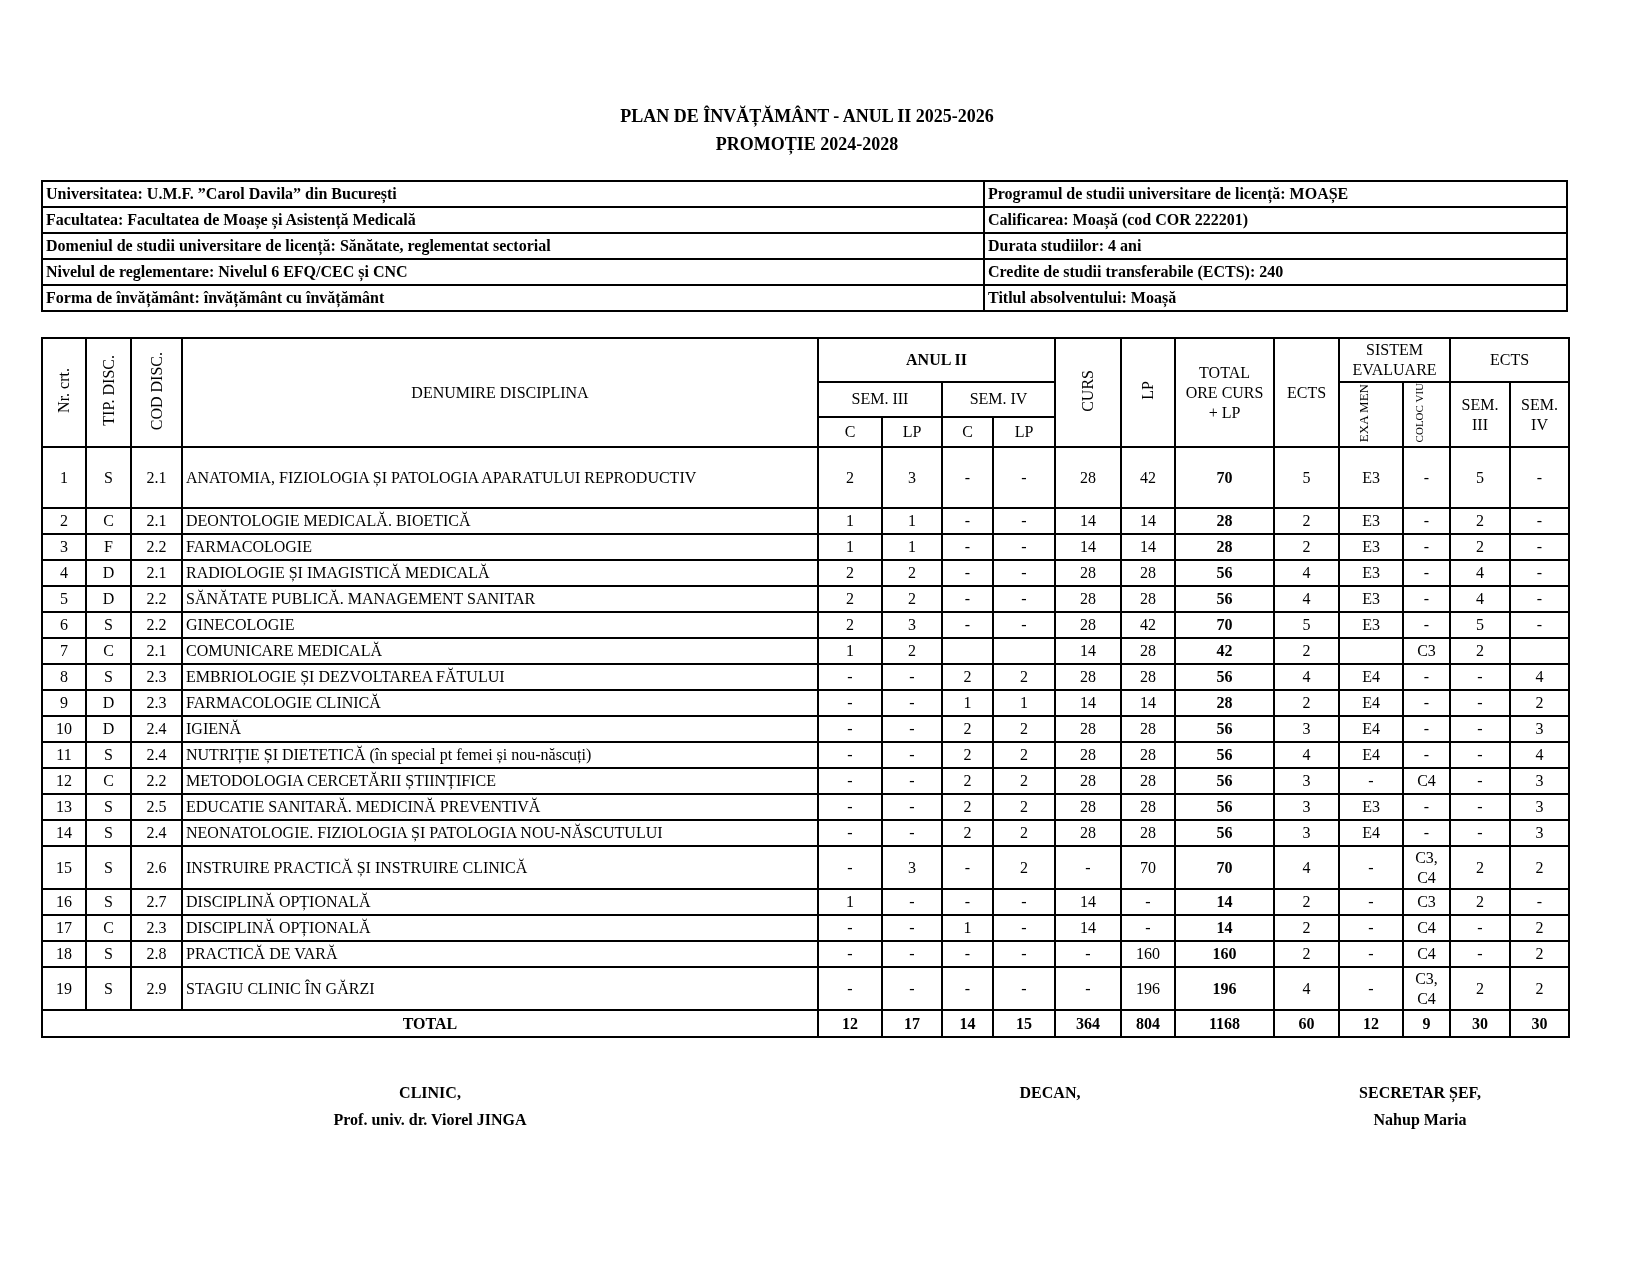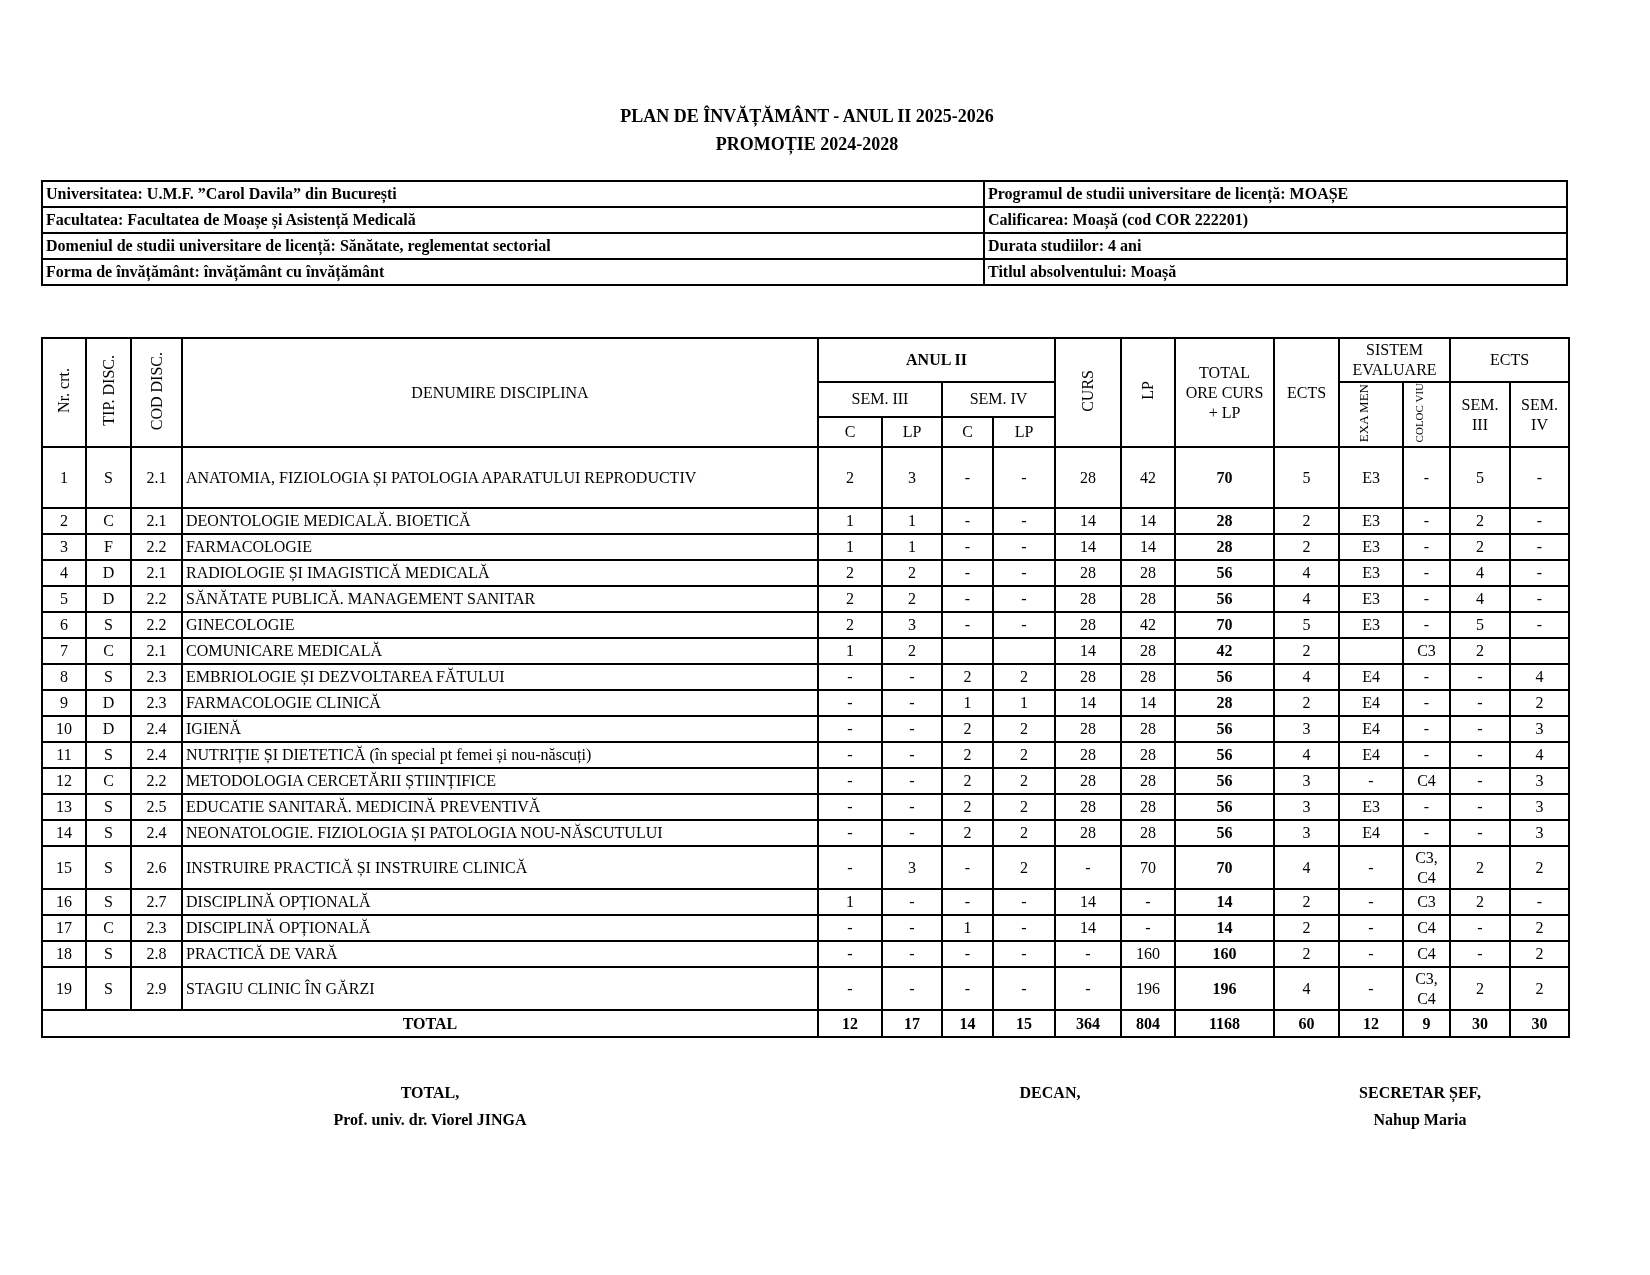--- a/index.html
+++ b/index.html
@@ -50,20 +50,24 @@
         <td>Universitatea: U.M.F. ”Carol Davila” din București</td>
         <td>Programul de studii universitare de licență: MOAȘE</td>
       </tr>
       <tr>
         <td>Facultatea: Facultatea de Moașe și Asistență Medicală</td>
         <td>Calificarea: Moașă (cod COR 222201)</td>
       </tr>
       <tr>
         <td class="small">Domeniul de studii universitare de licență: Sănătate, reglementat sectorial</td>
         <td>Durata studiilor: 4 ani</td>
+      </tr>
+      <tr>
+        <td>Nivelul de reglementare: Nivelul 6 EFQ/CEC și CNC</td>
+        <td>Credite de studii transferabile (ECTS): 240</td>
       </tr>
       <tr>
         <td>Forma de învățământ: învățământ cu învățământ</td>
         <td>Titlul absolventului: Moașă</td>
       </tr>
     </tbody>
 </table>
 
 <table id="plan">
   <colgroup>
@@ -487,21 +491,21 @@
         <td>60</td>
         <td>12</td>
         <td>9</td>
         <td>30</td>
         <td>30</td>
       </tr>
     </tbody>
 </table>
 
 <div class="sig" id="sig-rector">
-  <div>TOTAL,</div>
+  <div>CLINIC,</div>
   <div>Prof. univ. dr. Viorel JINGA</div>
 </div>
 <div class="sig" id="sig-decan">
   <div>DECAN,</div>
 </div>
 <div class="sig" id="sig-secretar">
   <div>SECRETAR ȘEF,</div>
   <div>Nahup Maria</div>
 </div>
 

